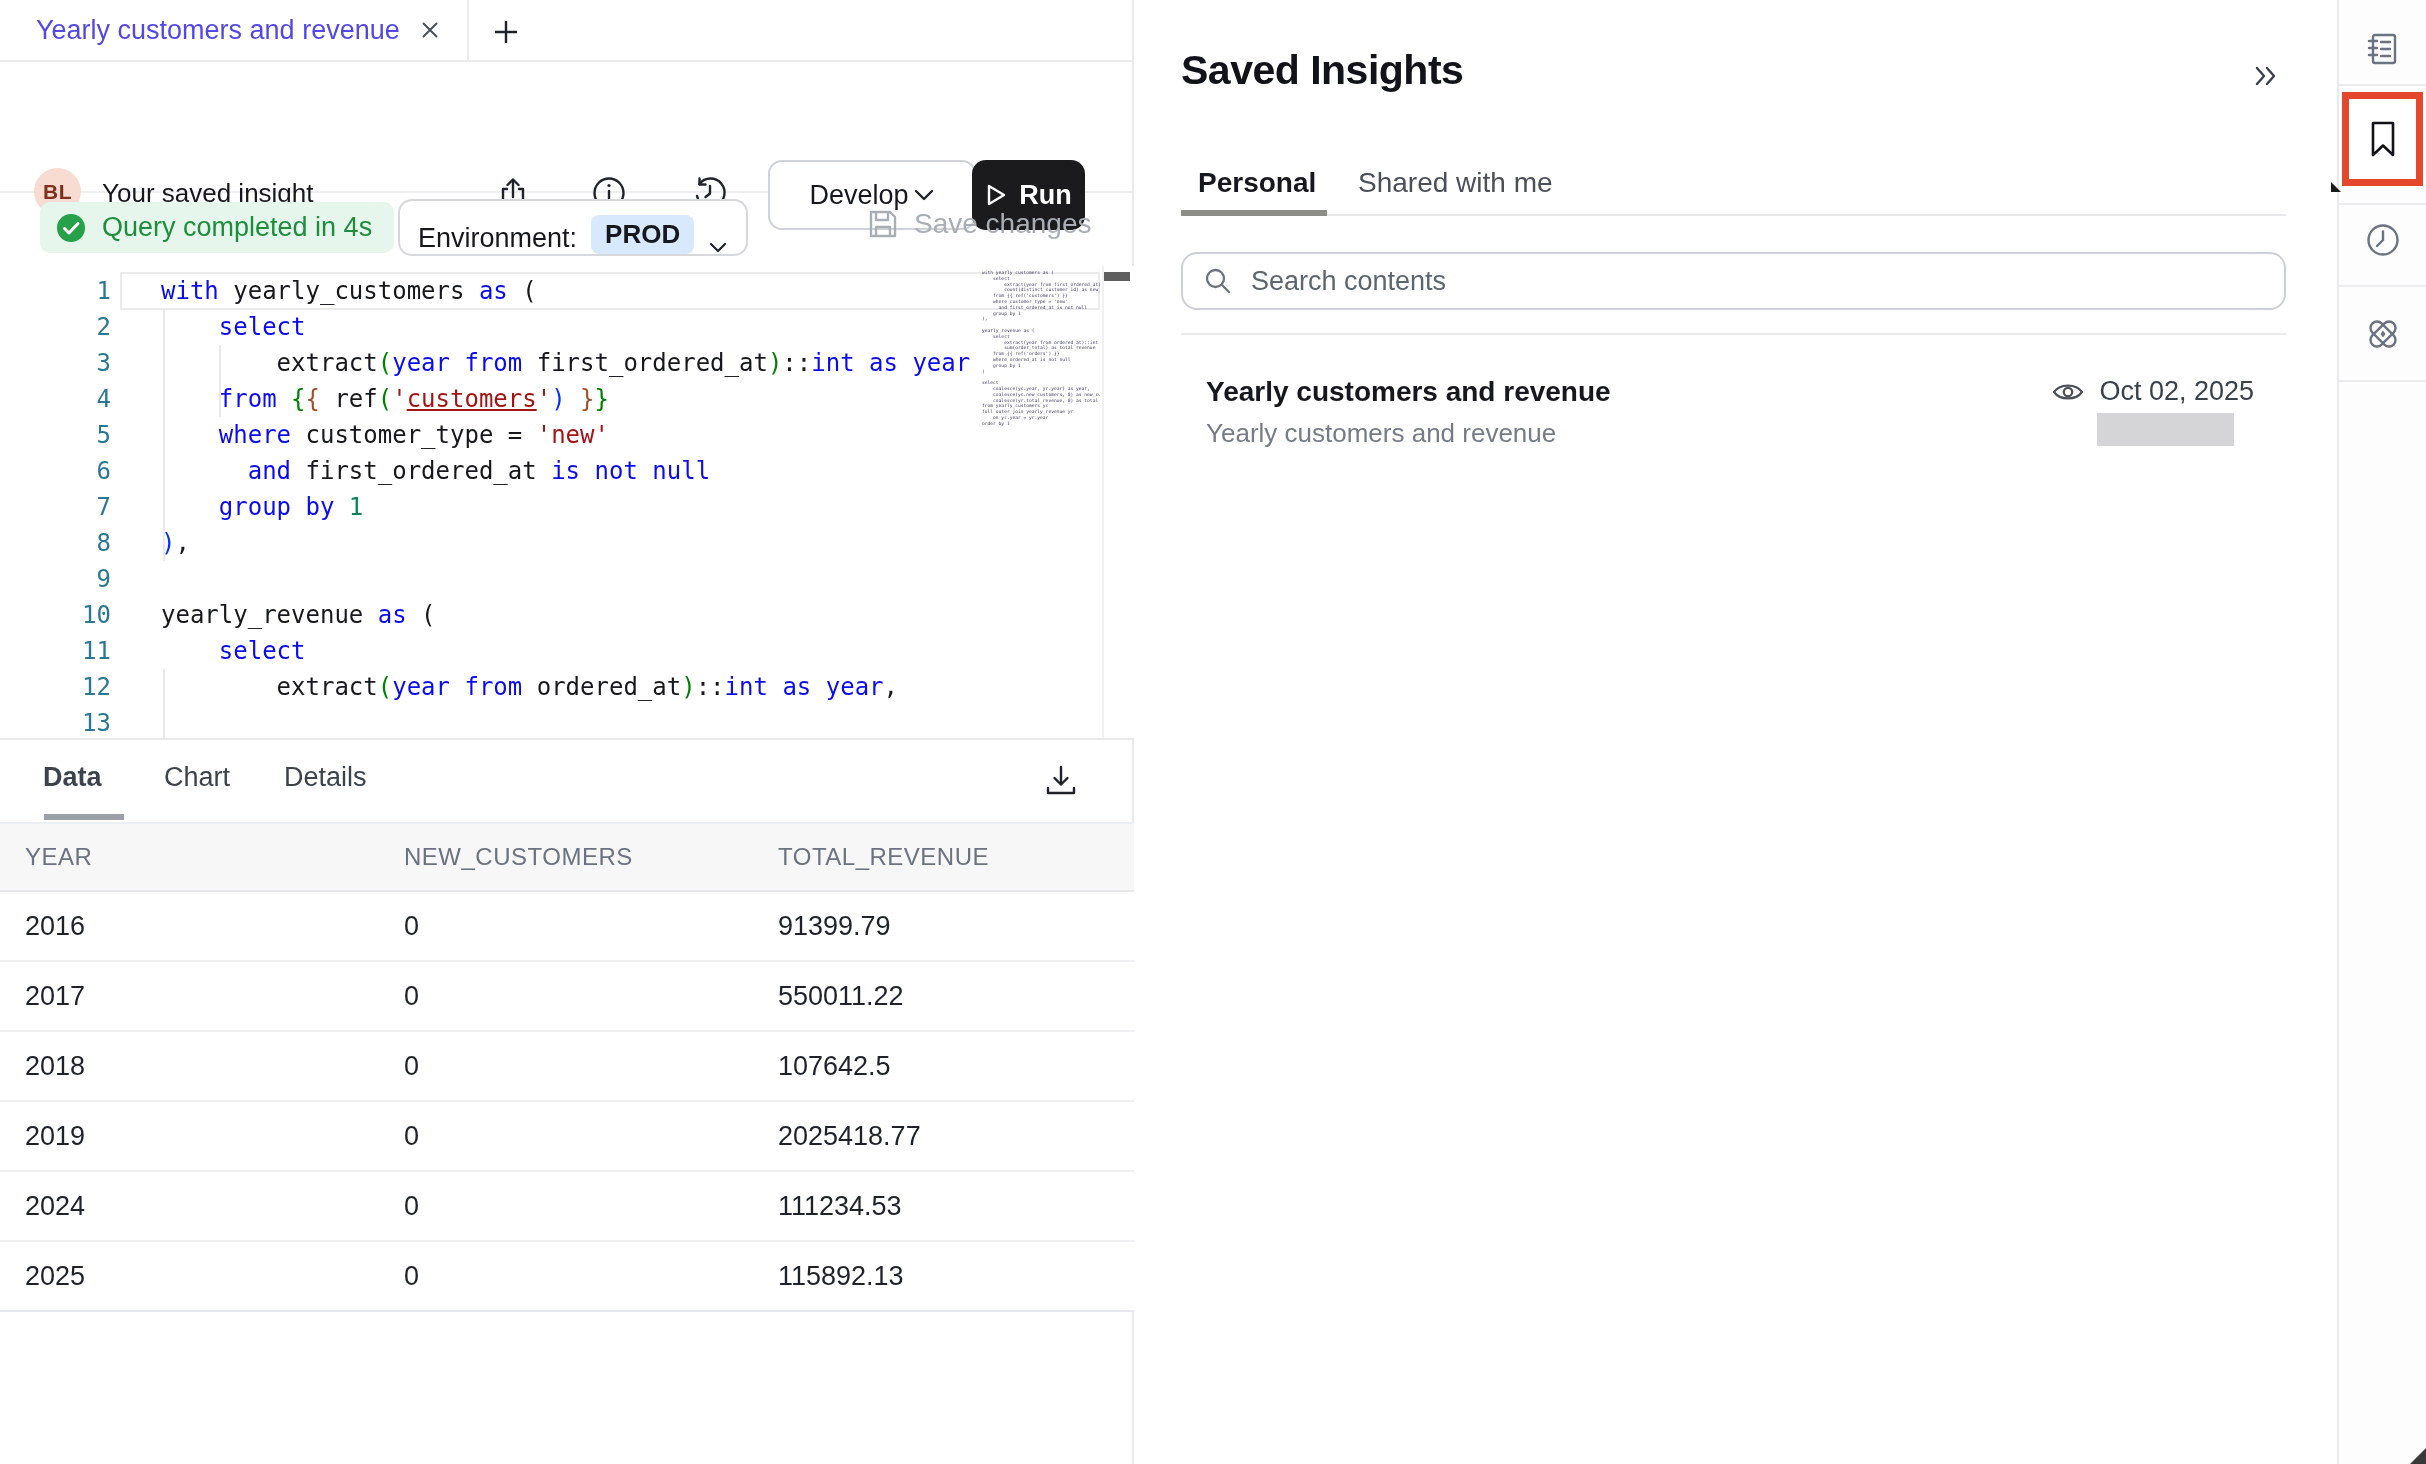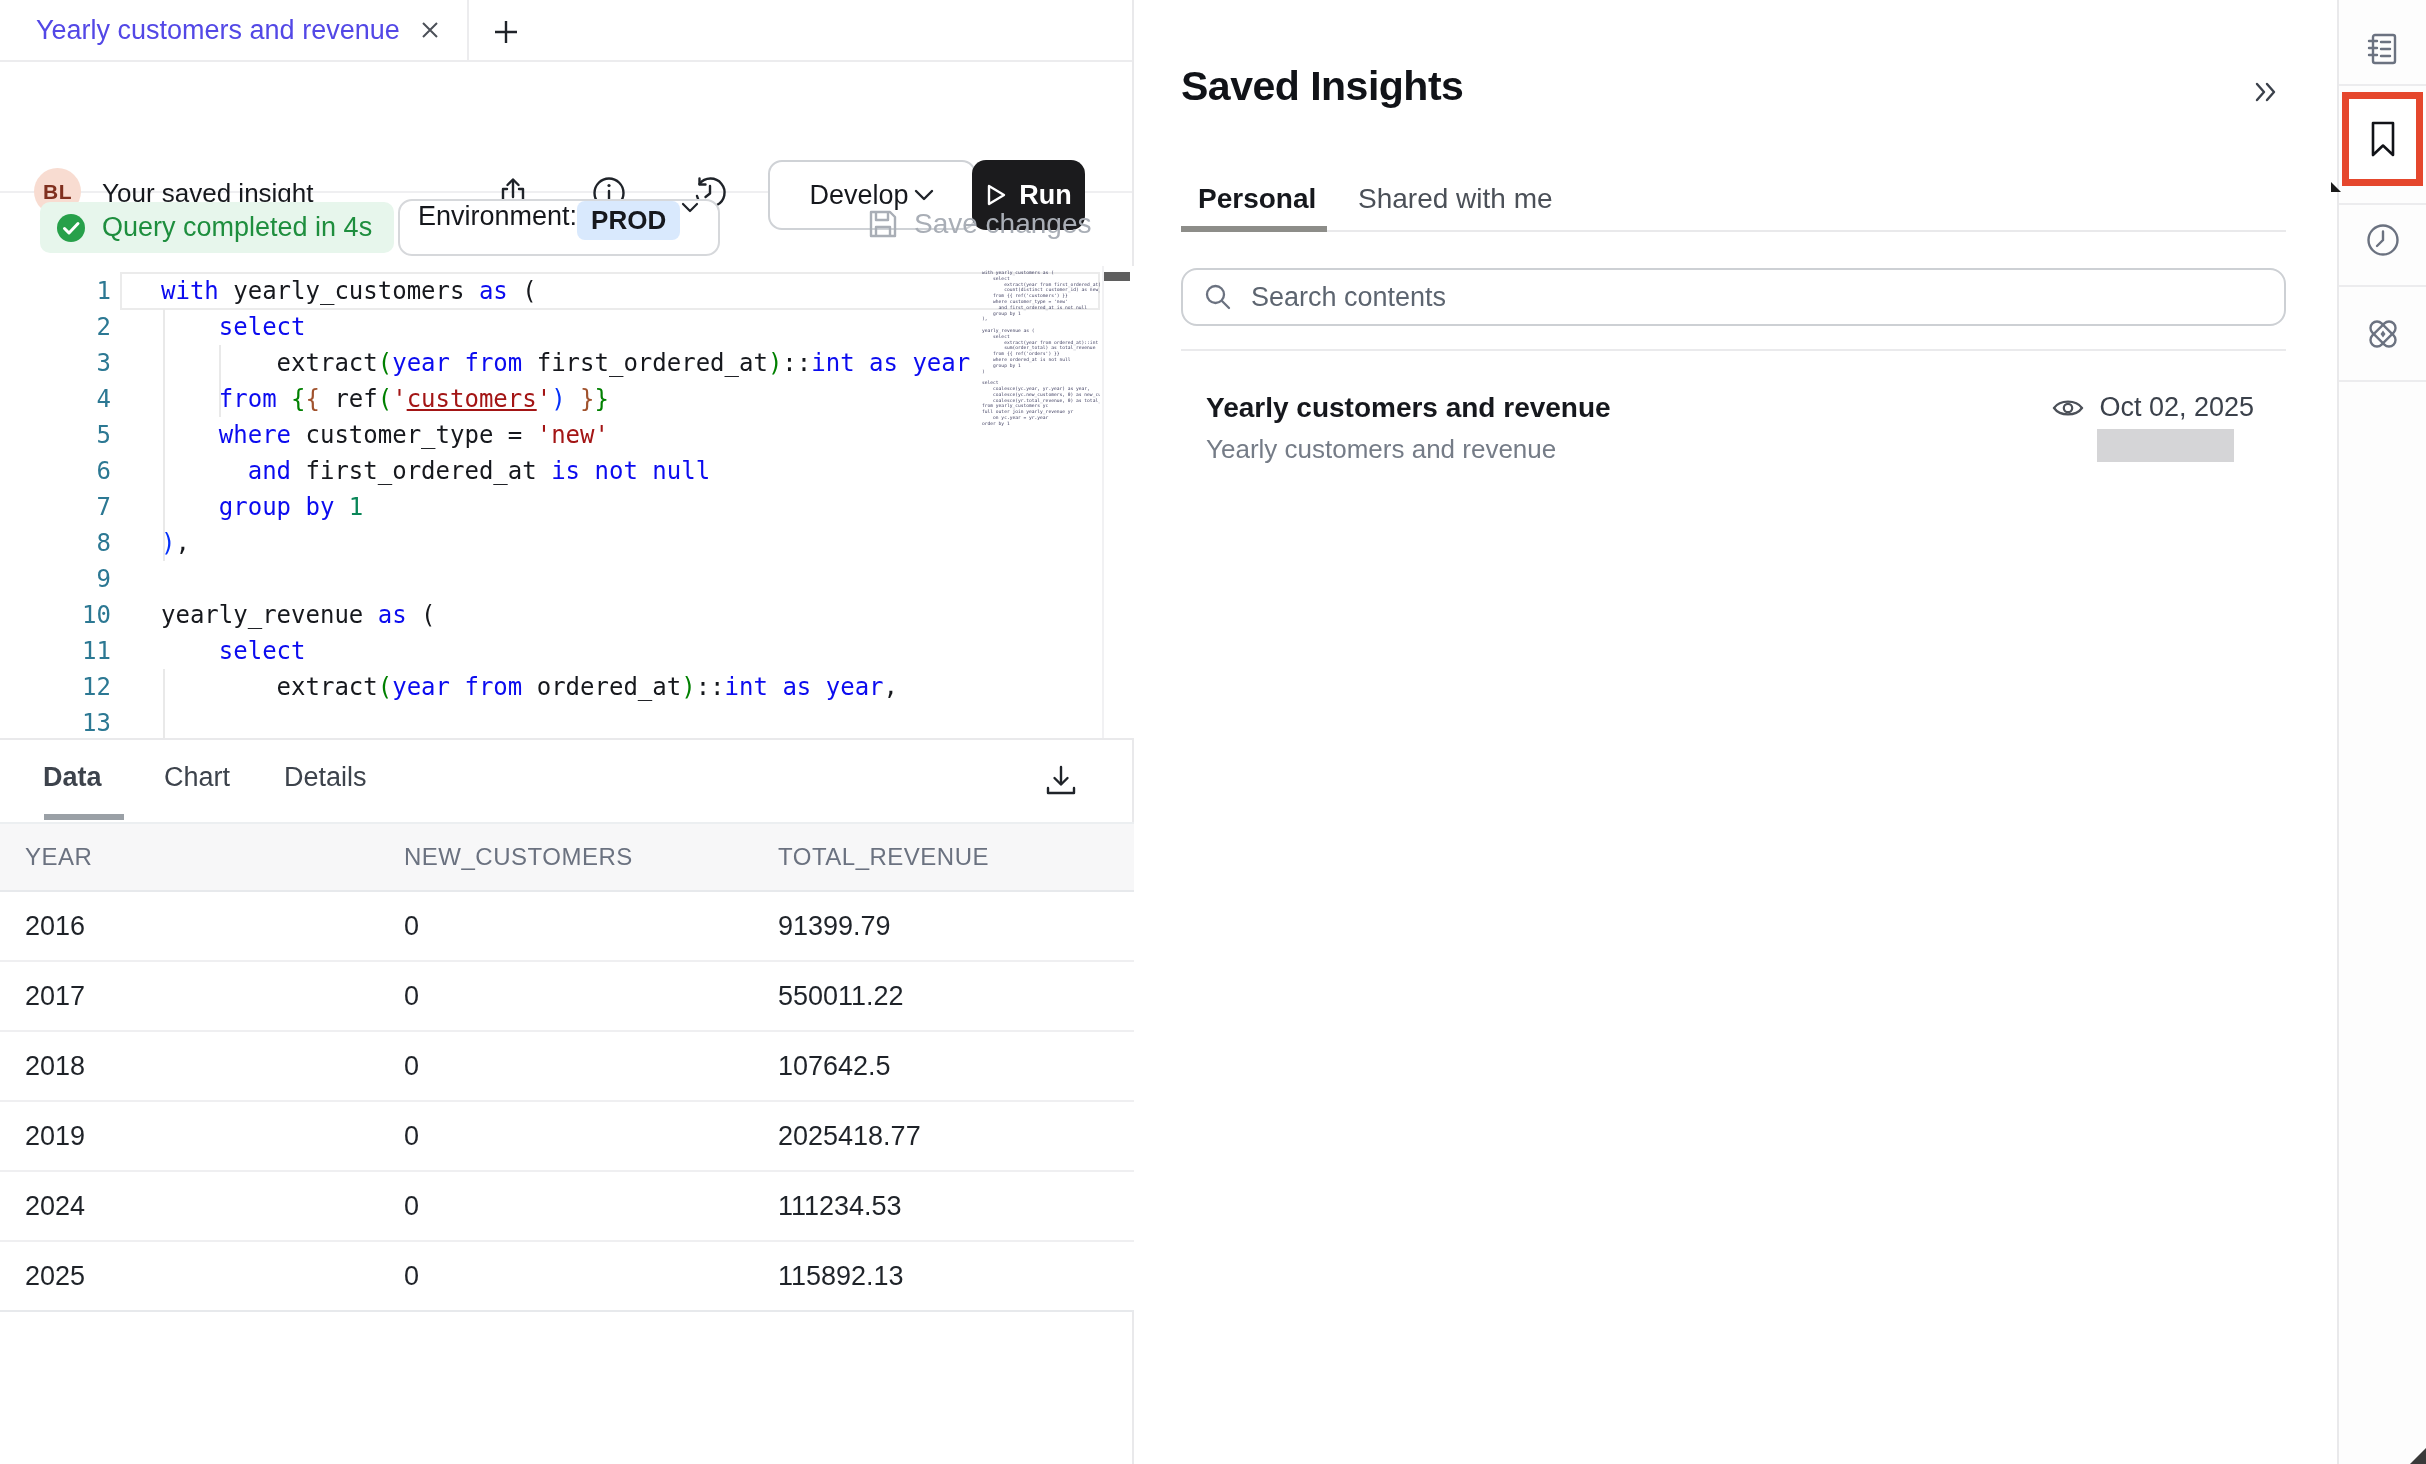--- a/index.html
+++ b/index.html
@@ -23,21 +23,21 @@
   #share-icon-btn { left:494px; }
   #info-icon-btn { left:590px; }
   #history-icon-btn { left:691px; }
   #develop-btn { position:absolute; left:768px; top:98px; width:208px; height:70px; border:2px solid #cfd2d6; border-radius:14px; background:#fff; display:flex; align-items:center; justify-content:center; gap:4px; font-size:27px; color:#16181d; }
   #run-btn { position:absolute; left:972px; top:98px; width:113px; height:70px; background:#1b1b1d; border-radius:14px; display:flex; align-items:center; justify-content:center; gap:12px; color:#fff; font-size:27px; font-weight:600; }
 
   
   #statusbar { position:absolute; left:0; top:193px; width:100%; height:73px; }
   #query-status-pill { position:absolute; left:40px; top:9px; height:51px; background:#e7f6ec; border-radius:10px; display:flex; align-items:center; gap:14px; padding:0 22px 0 14px; }
   #query-status-pill span { color:#1e8e3e; font-size:27px; font-weight:500; }
-  #env-pill { position:absolute; left:398px; top:6px; height:57px; border:2px solid #d6d8db; border-radius:14px; background:#fff; display:flex; align-items:flex-start; padding:0 18px; }
+  #env-pill { position:absolute; left:398px; top:6px; height:57px; border:2px solid #d6d8db; border-radius:14px; background:#fff; display:flex; align-items:flex-end; gap:14px; padding:0 18px; }
   #env-pill .env-label { font-size:27px; color:#16181d; }
   #env-badge { background:#d9e9fd; border-radius:8px; padding:4px 14px; font-size:26px; font-weight:600; color:#16181d; }
   #save-changes-btn { position:absolute; left:866px; top:14px; display:flex; align-items:center; gap:14px; color:#a9aeb6; font-size:28px; }
 
   
   #editor { position:absolute; left:0; top:266px; width:1134px; height:474px; overflow:hidden; border-bottom:2px solid #e9e9eb; background:#fff; }
   #current-line-box { position:absolute; left:120px; top:6px; width:980px; height:38px; border:2px solid #ebebeb; }
   #gutter { position:absolute; left:0; top:7px; width:111px; }
   #gutter .ln { height:36px; line-height:36px; text-align:right; font-family:"DejaVu Sans Mono", monospace; font-size:24px; color:#2c7893; }
   #code-clip { position:absolute; left:161px; top:7px; width:812px; overflow:hidden; }
@@ -66,21 +66,21 @@
   
   #results-table { position:absolute; left:0; top:822px; width:1134px; }
   .tgrid { display:grid; grid-template-columns:379px 374px 1fr; }
   #thead-row { height:70px; background:#f7f7f8; border-top:2px solid #eceff1; border-bottom:2px solid #e7e9ec; align-items:center; }
   #thead-row .th { padding-left:25px; font-size:24px; color:#6b7280; letter-spacing:.5px; }
   #tbody .tr { height:70px; border-bottom:2px solid #efeff1; align-items:center; background:#fff; }
   #tbody .tr:last-child { border-bottom:2px solid #e7e9ec; }
   #tbody .td { padding-left:25px; font-size:27px; color:#1f2329; }
 
   
-  #right-panel { position:absolute; left:1136px; top:16px; width:1201px; height:1057px; background:#fff; }
+  #right-panel { position:absolute; left:1136px; top:0; width:1201px; height:1057px; background:#fff; }
   #si-title { position:absolute; left:45px; top:47px; font-size:41px; font-weight:650; color:#111318; letter-spacing:-.5px; }
   #collapse-btn { position:absolute; left:1112px; top:58px; width:36px; height:36px; display:flex; align-items:center; justify-content:center; }
   #si-tab-personal { position:absolute; left:62px; top:167px; font-size:28px; font-weight:650; color:#16181d; }
   #si-tab-shared { position:absolute; left:222px; top:167px; font-size:28px; color:#4b5058; }
   #si-tabs-line { position:absolute; left:45px; top:214px; width:1105px; height:2px; background:#e9e9eb; }
   #si-tab-underline { position:absolute; left:45px; top:210px; width:146px; height:6px; background:#8d8d89; }
   #si-search { position:absolute; left:45px; top:252px; width:1105px; height:58px; border:2px solid #cdd0d4; border-radius:16px; background:#fff; display:flex; align-items:center; gap:18px; padding:0 20px; }
   #si-search input { border:none; outline:none; flex:1; font-size:27px; font-family:"Liberation Sans",sans-serif; color:#16181d; background:transparent; }
   #si-search input::placeholder { color:#5d6570; }
   #si-divider { position:absolute; left:45px; top:333px; width:1105px; height:2px; background:#eaeaec; }

